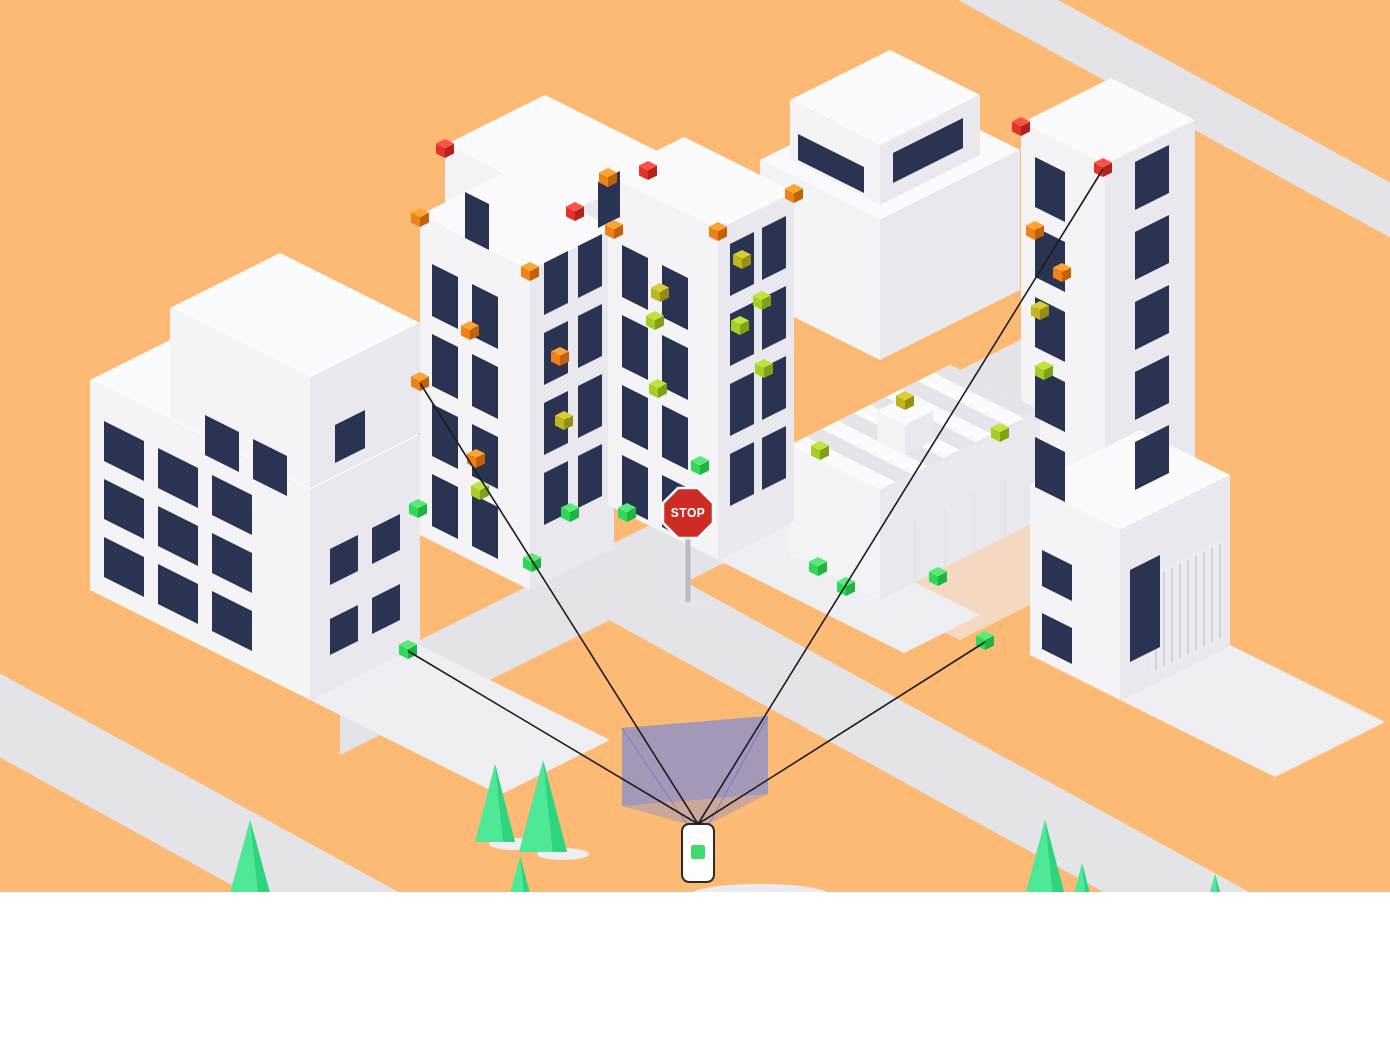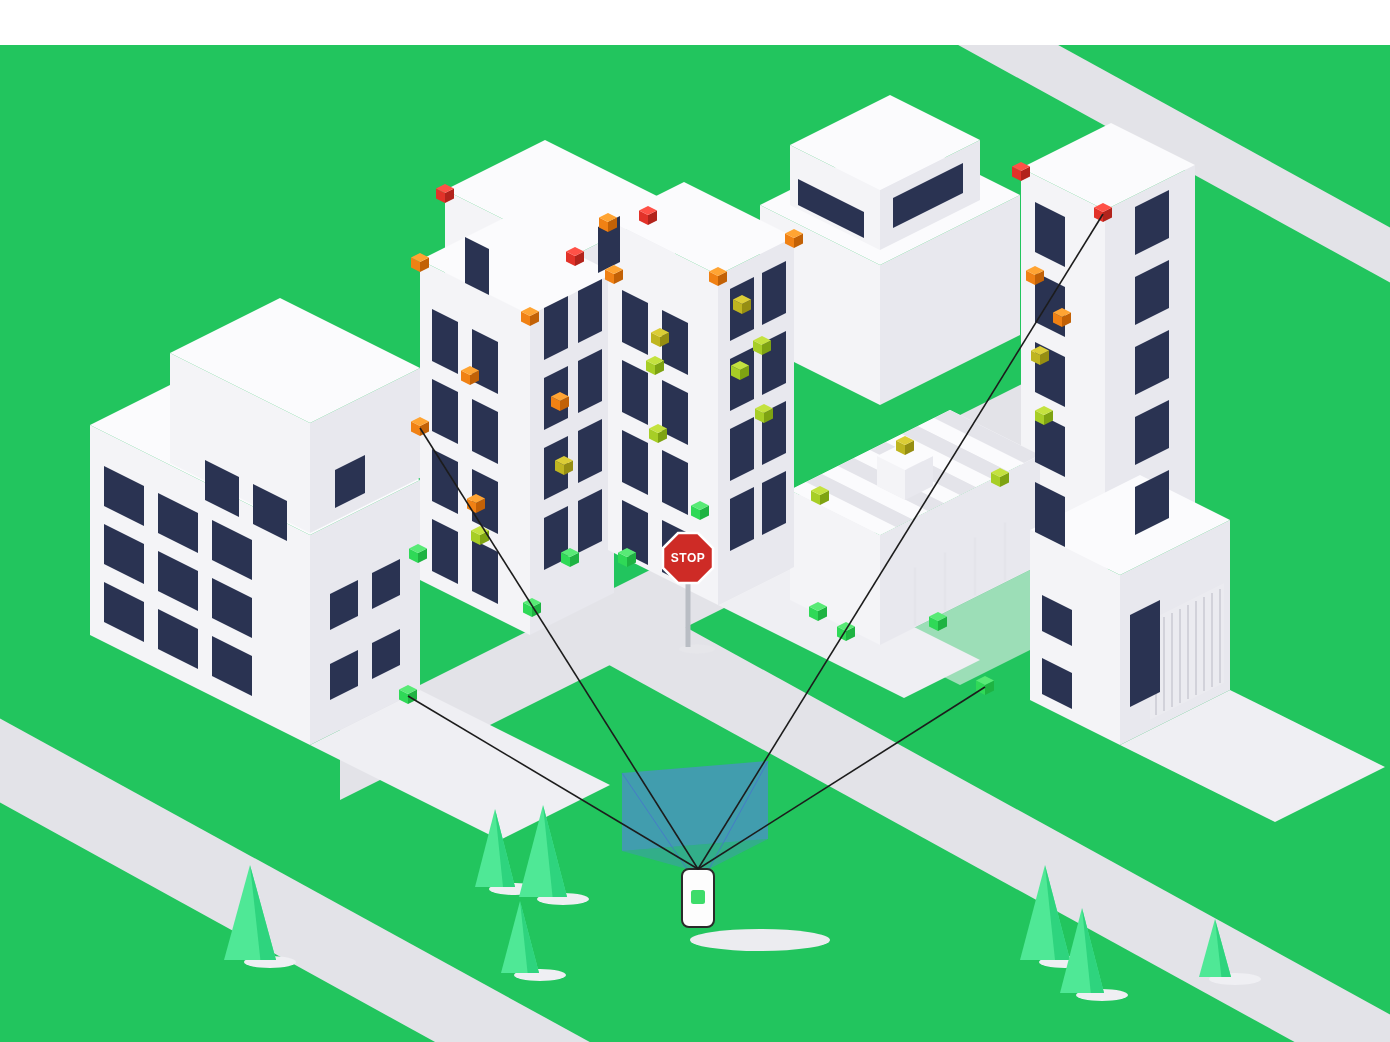--- a/index.html
+++ b/index.html
@@ -1,16 +1,16 @@
 <!DOCTYPE html>
 <html><head>
 <meta charset="utf-8">
 <style>
   html,body{margin:0;padding:0;background:#ffffff;}
-  .stage{width:1390px;height:998px;overflow:hidden;position:relative;background:#22c55e;margin-top:45px;}
+  .stage{width:1390px;height:892px;overflow:hidden;position:relative;background:#fdba74;}
   svg{display:block;}
   svg text{font-family:"Liberation Sans", sans-serif;}
   .stop-label{font-weight:bold;font-size:12px;letter-spacing:.5px;fill:#ffffff;}
 </style>
 </head>
 <body>
 
 <div class="stage">
 <svg id="scene" width="1390" height="1042" viewBox="0 0 1390 1042">
 

